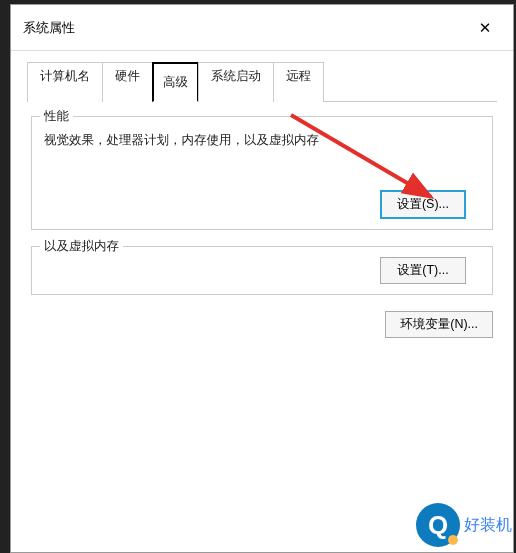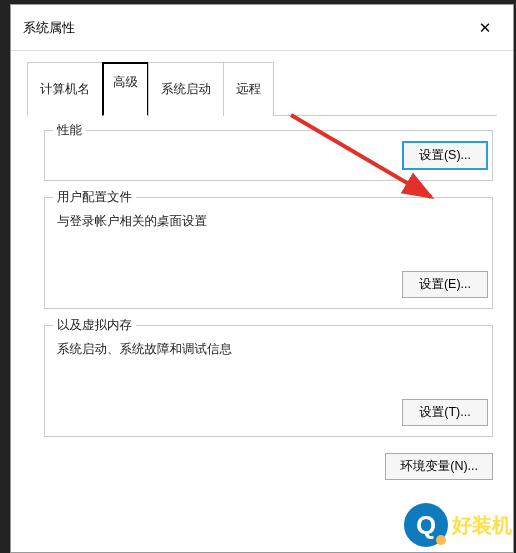--- a/index.html
+++ b/index.html
@@ -48,21 +48,21 @@
       padding: 10px 16px 10px 16px;
       font-size: 12.5px;
       color: #222;
     }
     .tabs {
       display: flex;
       border-bottom: 1px solid #ccc;
       margin-bottom: 14px;
     }
     .tab {
-      padding: 18px 12px;
+      padding: 5px 12px;
       border: 1px solid #ccc;
       border-bottom: none;
       background: #fff;
       margin-right: -1px;
       position: relative;
       bottom: -1px;
       cursor: pointer;
     }
     .tab.active {
       background: #fff;
@@ -70,22 +70,22 @@
     }
     .tab-highlight {
       border: 2px solid #000000;
       padding: 10px 9px;
     }
     .info-line {
       margin: 0 4px 16px 4px;
     }
     .group {
       border: 1px solid #ccc;
-      margin: 0 4px 16px 17px;
-      padding: 10px 4px 10px 12px;
+      margin: 0 4px 16px 4px;
+      padding: 10px 26px 10px 12px;
       position: relative;
     }
     .group-legend {
       position: absolute;
       top: -9px;
       left: 8px;
       background: #fff;
       padding: 0 4px;
       font-size: 12.5px;
     }
@@ -145,65 +145,59 @@
     .watermark-dot {
       position: absolute;
       right: 2px;
       bottom: 2px;
       width: 10px;
       height: 10px;
       border-radius: 50%;
       background: #ffb84d;
     }
     .watermark-text {
-      font-size: 20px;
-      font-weight: bold;
-      color: #fde047;
+      font-size: 16px;
+      font-weight: normal;
+      color: #3b82f6;
     }
   </style>
 </head>
 <body>
 
 <div class="window">
 
   <div class="titlebar">
     <span class="titlebar-title">系统属性</span>
     <div class="close-btn">
       <span>✕</span>
     </div>
   </div>
 
   <div class="client">
 
     <div class="tabs">
       <div class="tab"><span>计算机名</span></div>
+      <div class="tab"><span>硬件</span></div>
       <div class="tab active tab-highlight"><span>高级</span></div>
       <div class="tab"><span>系统启动</span></div>
       <div class="tab"><span>远程</span></div>
     </div>
 
 
     <div class="group">
       <div class="group-legend">性能</div>
+      <div class="group-desc">视觉效果，处理器计划，内存使用，以及虚拟内存</div>
       <div class="btn-row">
         <button class="btn highlight">设置(S)...</button>
       </div>
     </div>
 
-    <div class="group">
-      <div class="group-legend">用户配置文件</div>
-      <div class="group-desc">与登录帐户相关的桌面设置</div>
-      <div class="btn-row">
-        <button class="btn">设置(E)...</button>
-      </div>
-    </div>
 
     <div class="group">
       <div class="group-legend">以及虚拟内存</div>
-      <div class="group-desc">系统启动、系统故障和调试信息</div>
       <div class="btn-row">
         <button class="btn">设置(T)...</button>
       </div>
     </div>
 
     <div class="env-row">
       <button class="btn">环境变量(N)...</button>
     </div>
 
   </div>

